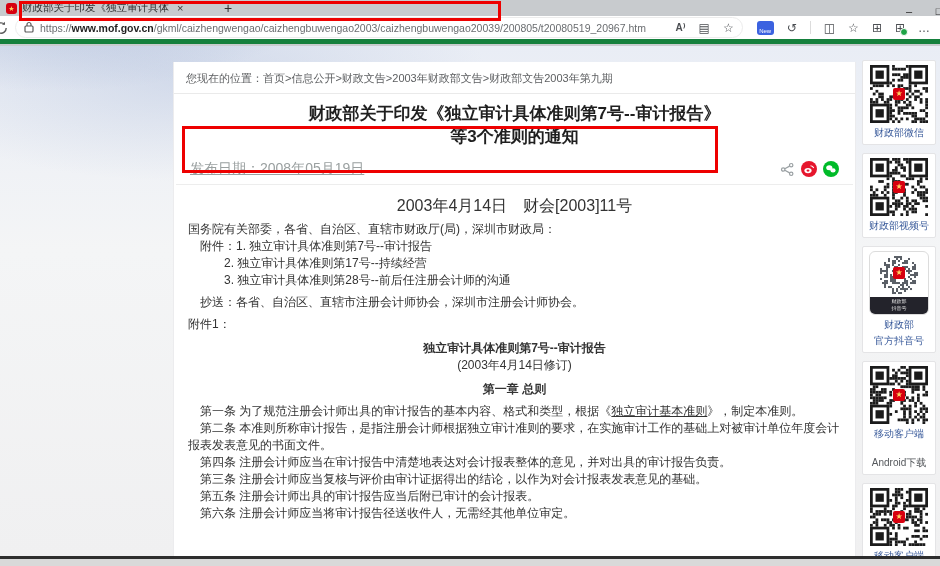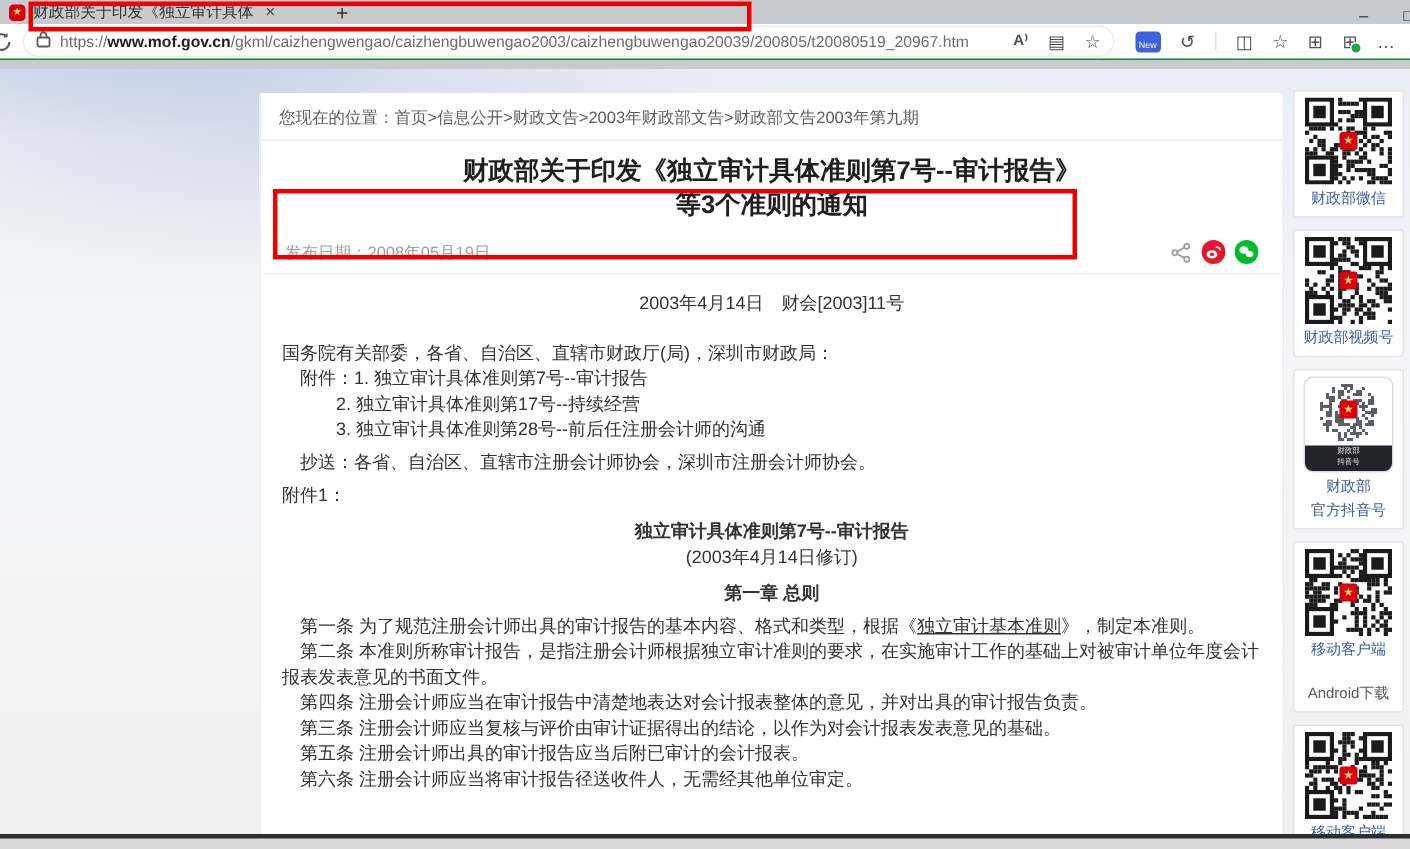--- a/index.html
+++ b/index.html
@@ -12,21 +12,21 @@
   .tab{display:flex;align-items:center;height:22px;width:206px;padding-left:6px;box-sizing:border-box;}
   .favicon{width:11px;height:11px;border-radius:3px;background:#d7000f;display:inline-flex;
            align-items:center;justify-content:center;color:#ffd262;font-size:7px;line-height:1;flex:none;}
   .tab-title{font-size:10.5px;color:#2f2f2f;white-space:nowrap;overflow:hidden;margin-left:5px;max-width:152px;}
   .tab-close{font-size:11px;color:#3c3c3c;margin-left:8px;}
   .newtab{font-size:14px;color:#2f2f2f;margin-left:18px;}
   .win-controls{position:absolute;right:0;top:0;height:22px;display:flex;align-items:center;color:#1f1f1f;}
   .win-controls span{width:30px;text-align:center;font-size:11px;}
   .win-controls .max{margin-right:-14px;}
 
-  .toolbar{height:23px;background:#ffffff;border-bottom:1px solid #15803d;display:flex;align-items:center;position:relative;overflow:hidden;}
+  .toolbar{height:23px;background:#ffffff;border-bottom:5px solid #15803d;display:flex;align-items:center;position:relative;overflow:hidden;}
   .reload{margin-left:-7px;flex:none;width:16px;height:16px;color:#5a5a5a;}
   .addr-pill{display:flex;align-items:center;flex:1;height:19px;border:1px solid #ececec;border-radius:11px;margin:0 4px 0 6px;padding:0 8px;background:#fff;min-width:0;}
   .lock{flex:none;margin-right:6px;color:#5a5a5a;}
   .url{font-size:10.5px;color:#6a6d70;white-space:nowrap;overflow:hidden;min-width:0;flex:1;}
   .url .dom{color:#1f1f1f;font-weight:bold;}
   .pill-icons{display:flex;align-items:center;gap:13px;flex:none;color:#4b4e52;font-size:12px;margin-left:10px;}
   .toolbar-right{display:flex;align-items:center;gap:13px;flex:none;color:#4b4e52;font-size:12px;padding:0 10px 0 10px;}
   .glyph{display:inline-block;line-height:1;}
   .read-aloud{font-size:10px;font-weight:bold;}
   .new-badge{width:17px;height:14px;border-radius:3px;background:#3b62e0;color:#fff;font-size:6px;
@@ -42,24 +42,24 @@
       radial-gradient(560px 215px at 34% -34%, rgba(160,178,214,.55), rgba(160,178,214,0) 72%),
       radial-gradient(430px 150px at 20% 6%, rgba(168,184,216,.38), rgba(168,184,216,0) 70%),
       radial-gradient(760px 260px at 88% -48%, rgba(172,188,218,.45), rgba(172,188,218,0) 75%),
       linear-gradient(180deg,#e9edf5 0%,#f4f5f6 40%,#f0f0f1 100%);}
 
   .content{position:absolute;left:173px;top:16px;width:683px;bottom:0;background:#fff;
            border-left:1px solid #ececee;border-right:1px solid #ececee;box-sizing:border-box;overflow:hidden;}
   .crumbs{padding:9px 12px 7px;font-size:11px;color:#5c5e60;border-bottom:1px solid #eaeaea;white-space:nowrap;overflow:hidden;}
   .doc-title{margin-top:8px;text-align:center;font-weight:bold;font-size:17px;line-height:23px;color:#1f1f1f;padding:0 34px;}
   .date-row{display:flex;justify-content:space-between;align-items:center;padding:12px 14px 6px;border-bottom:1px solid #ededed;margin:0 2px;}
-  .pub-date{font-size:11px;color:#9aa0a0;}
+  .pub-date{font-size:14px;color:#9aa0a0;text-decoration:underline;}
   .share-group{display:flex;align-items:center;gap:6px;}
   .share-group svg{display:block;}
-  .doc-meta{text-align:center;font-size:12px;color:#333;margin:11px 0 16px;}
+  .doc-meta{text-align:center;font-size:16px;color:#333;margin:11px 0 4px;}
   .doc-body{padding:0 14px;font-size:12px;line-height:17px;color:#333;}
   .doc-body p{margin:0;}
   .doc-body .ind{text-indent:12px;}
   .doc-body .ind2{text-indent:36px;}
   .doc-body .mt{margin-top:5px;}
   .doc-body .mt2{margin-top:7px;}
   .doc-body .center{text-align:center;}
   .doc-body .bold{font-weight:bold;}
   .doc-body .u{text-decoration:underline;}
 

